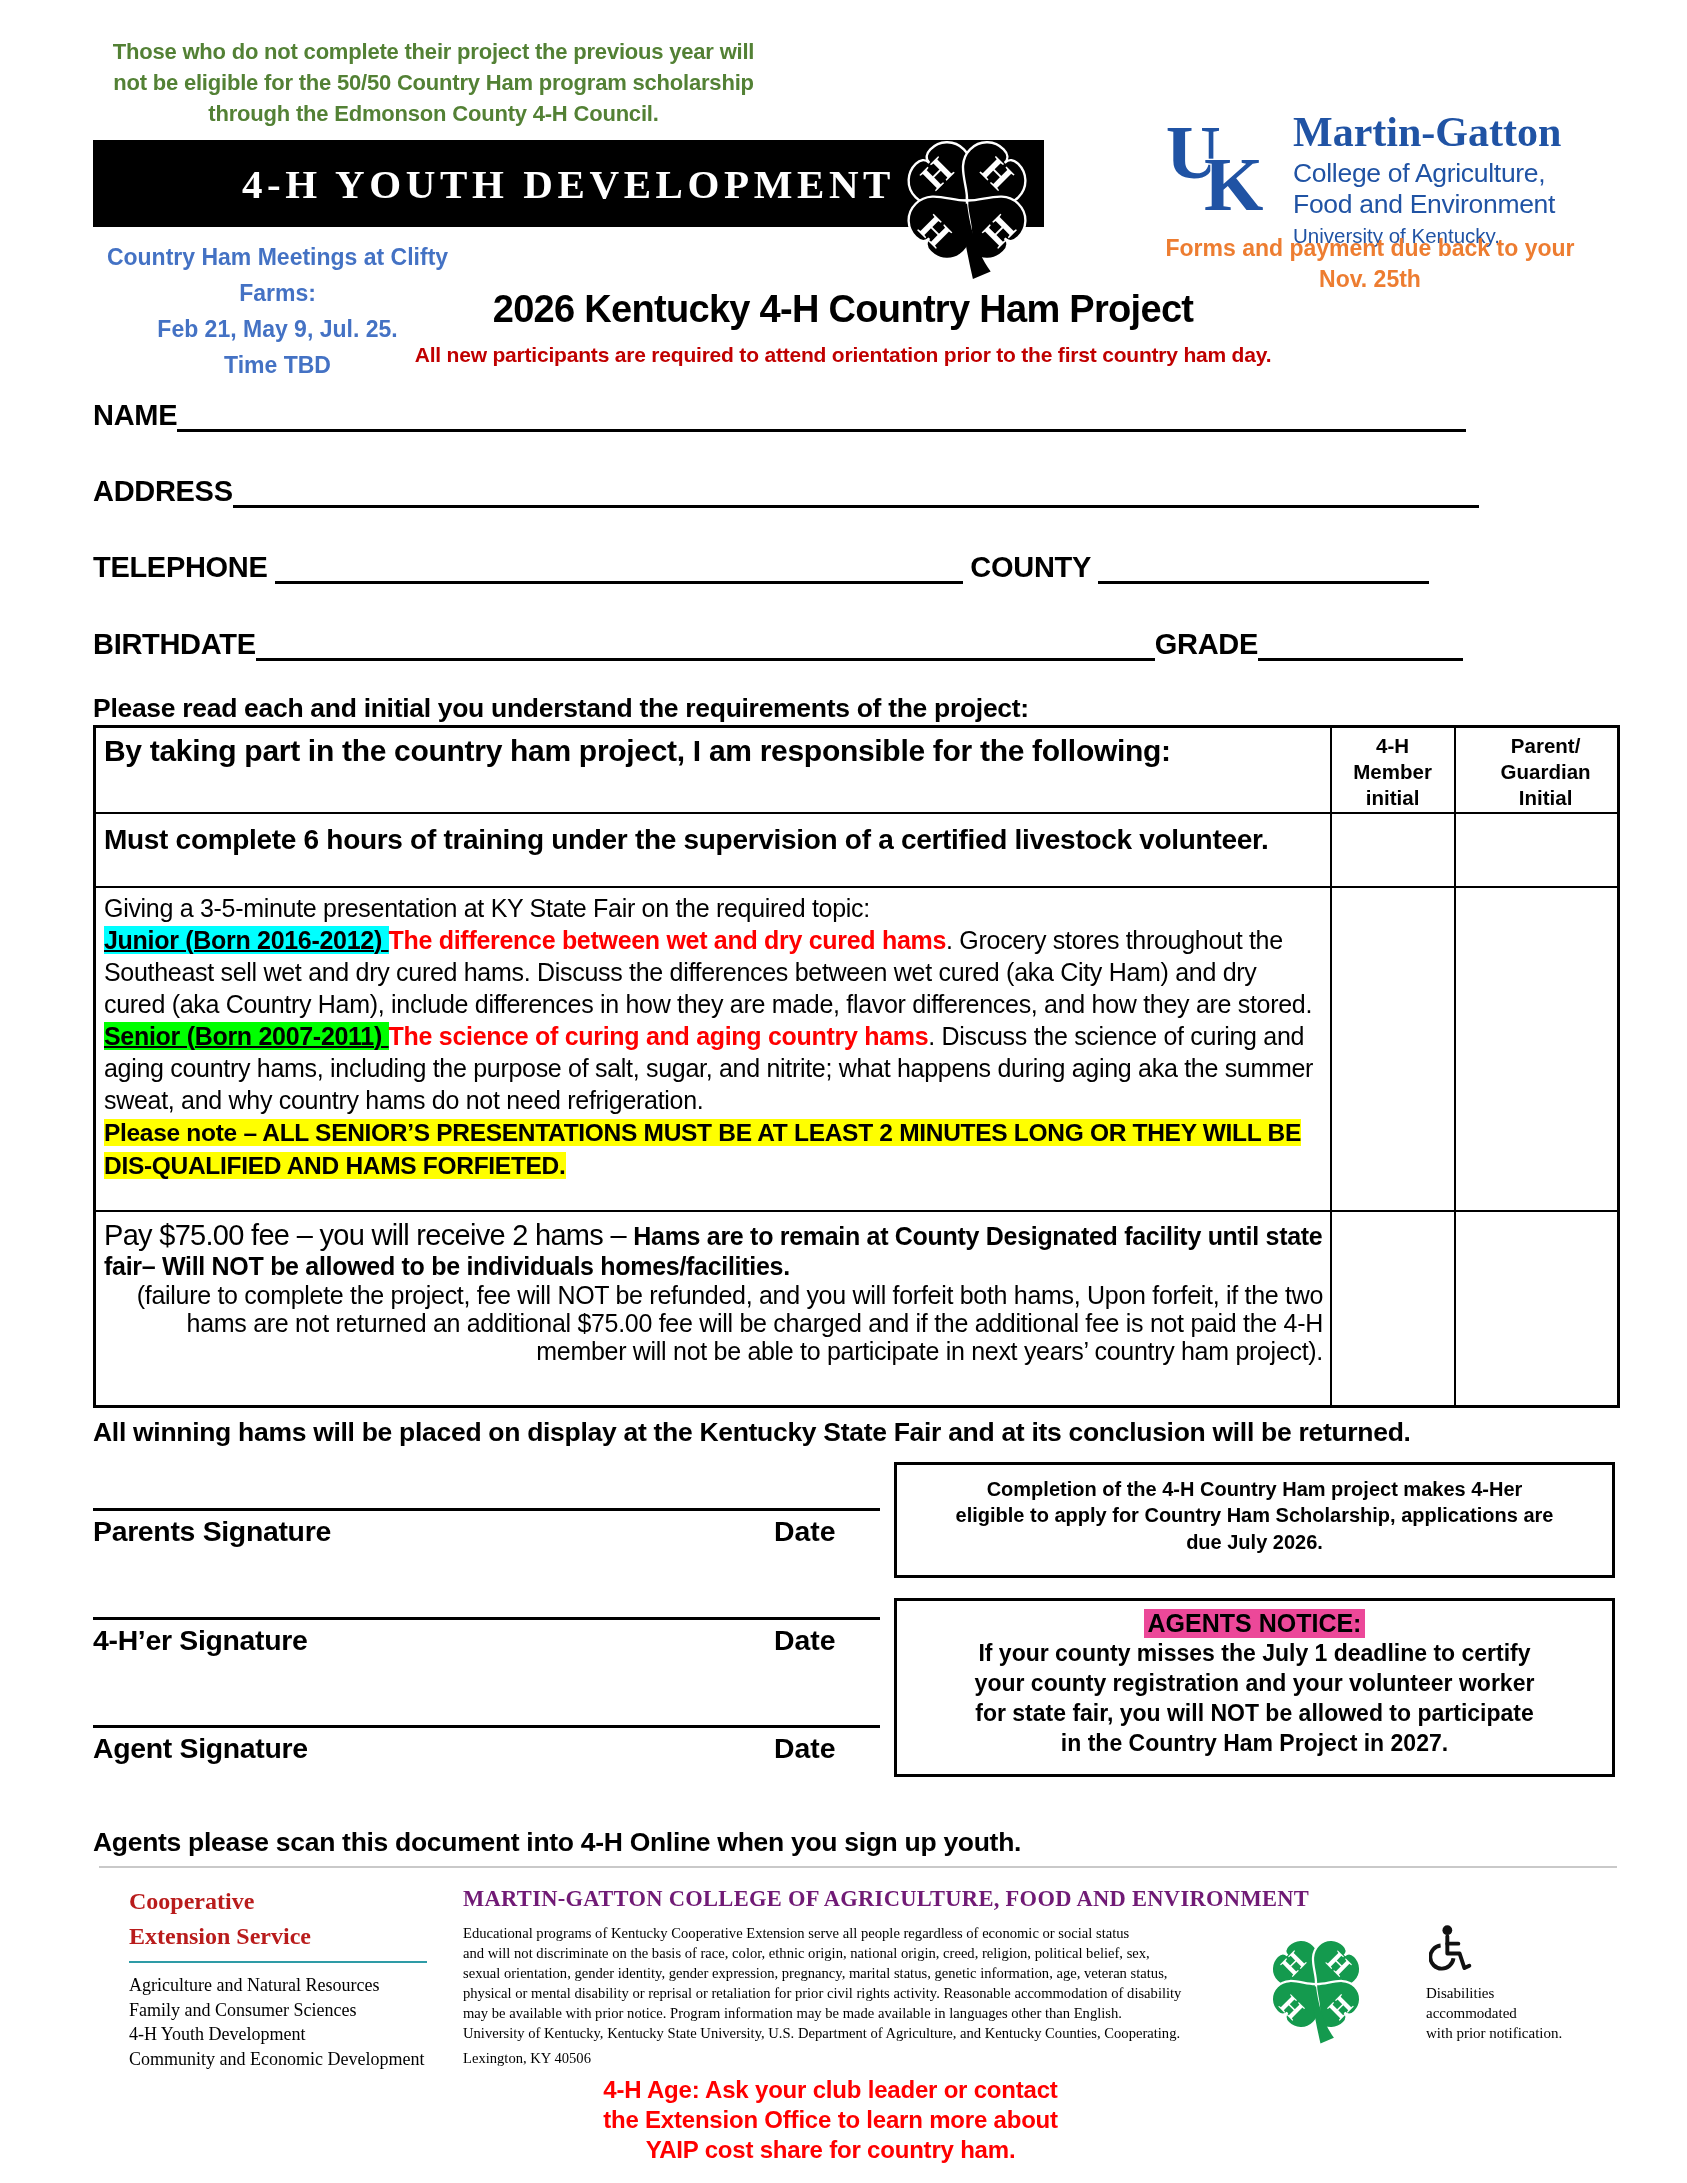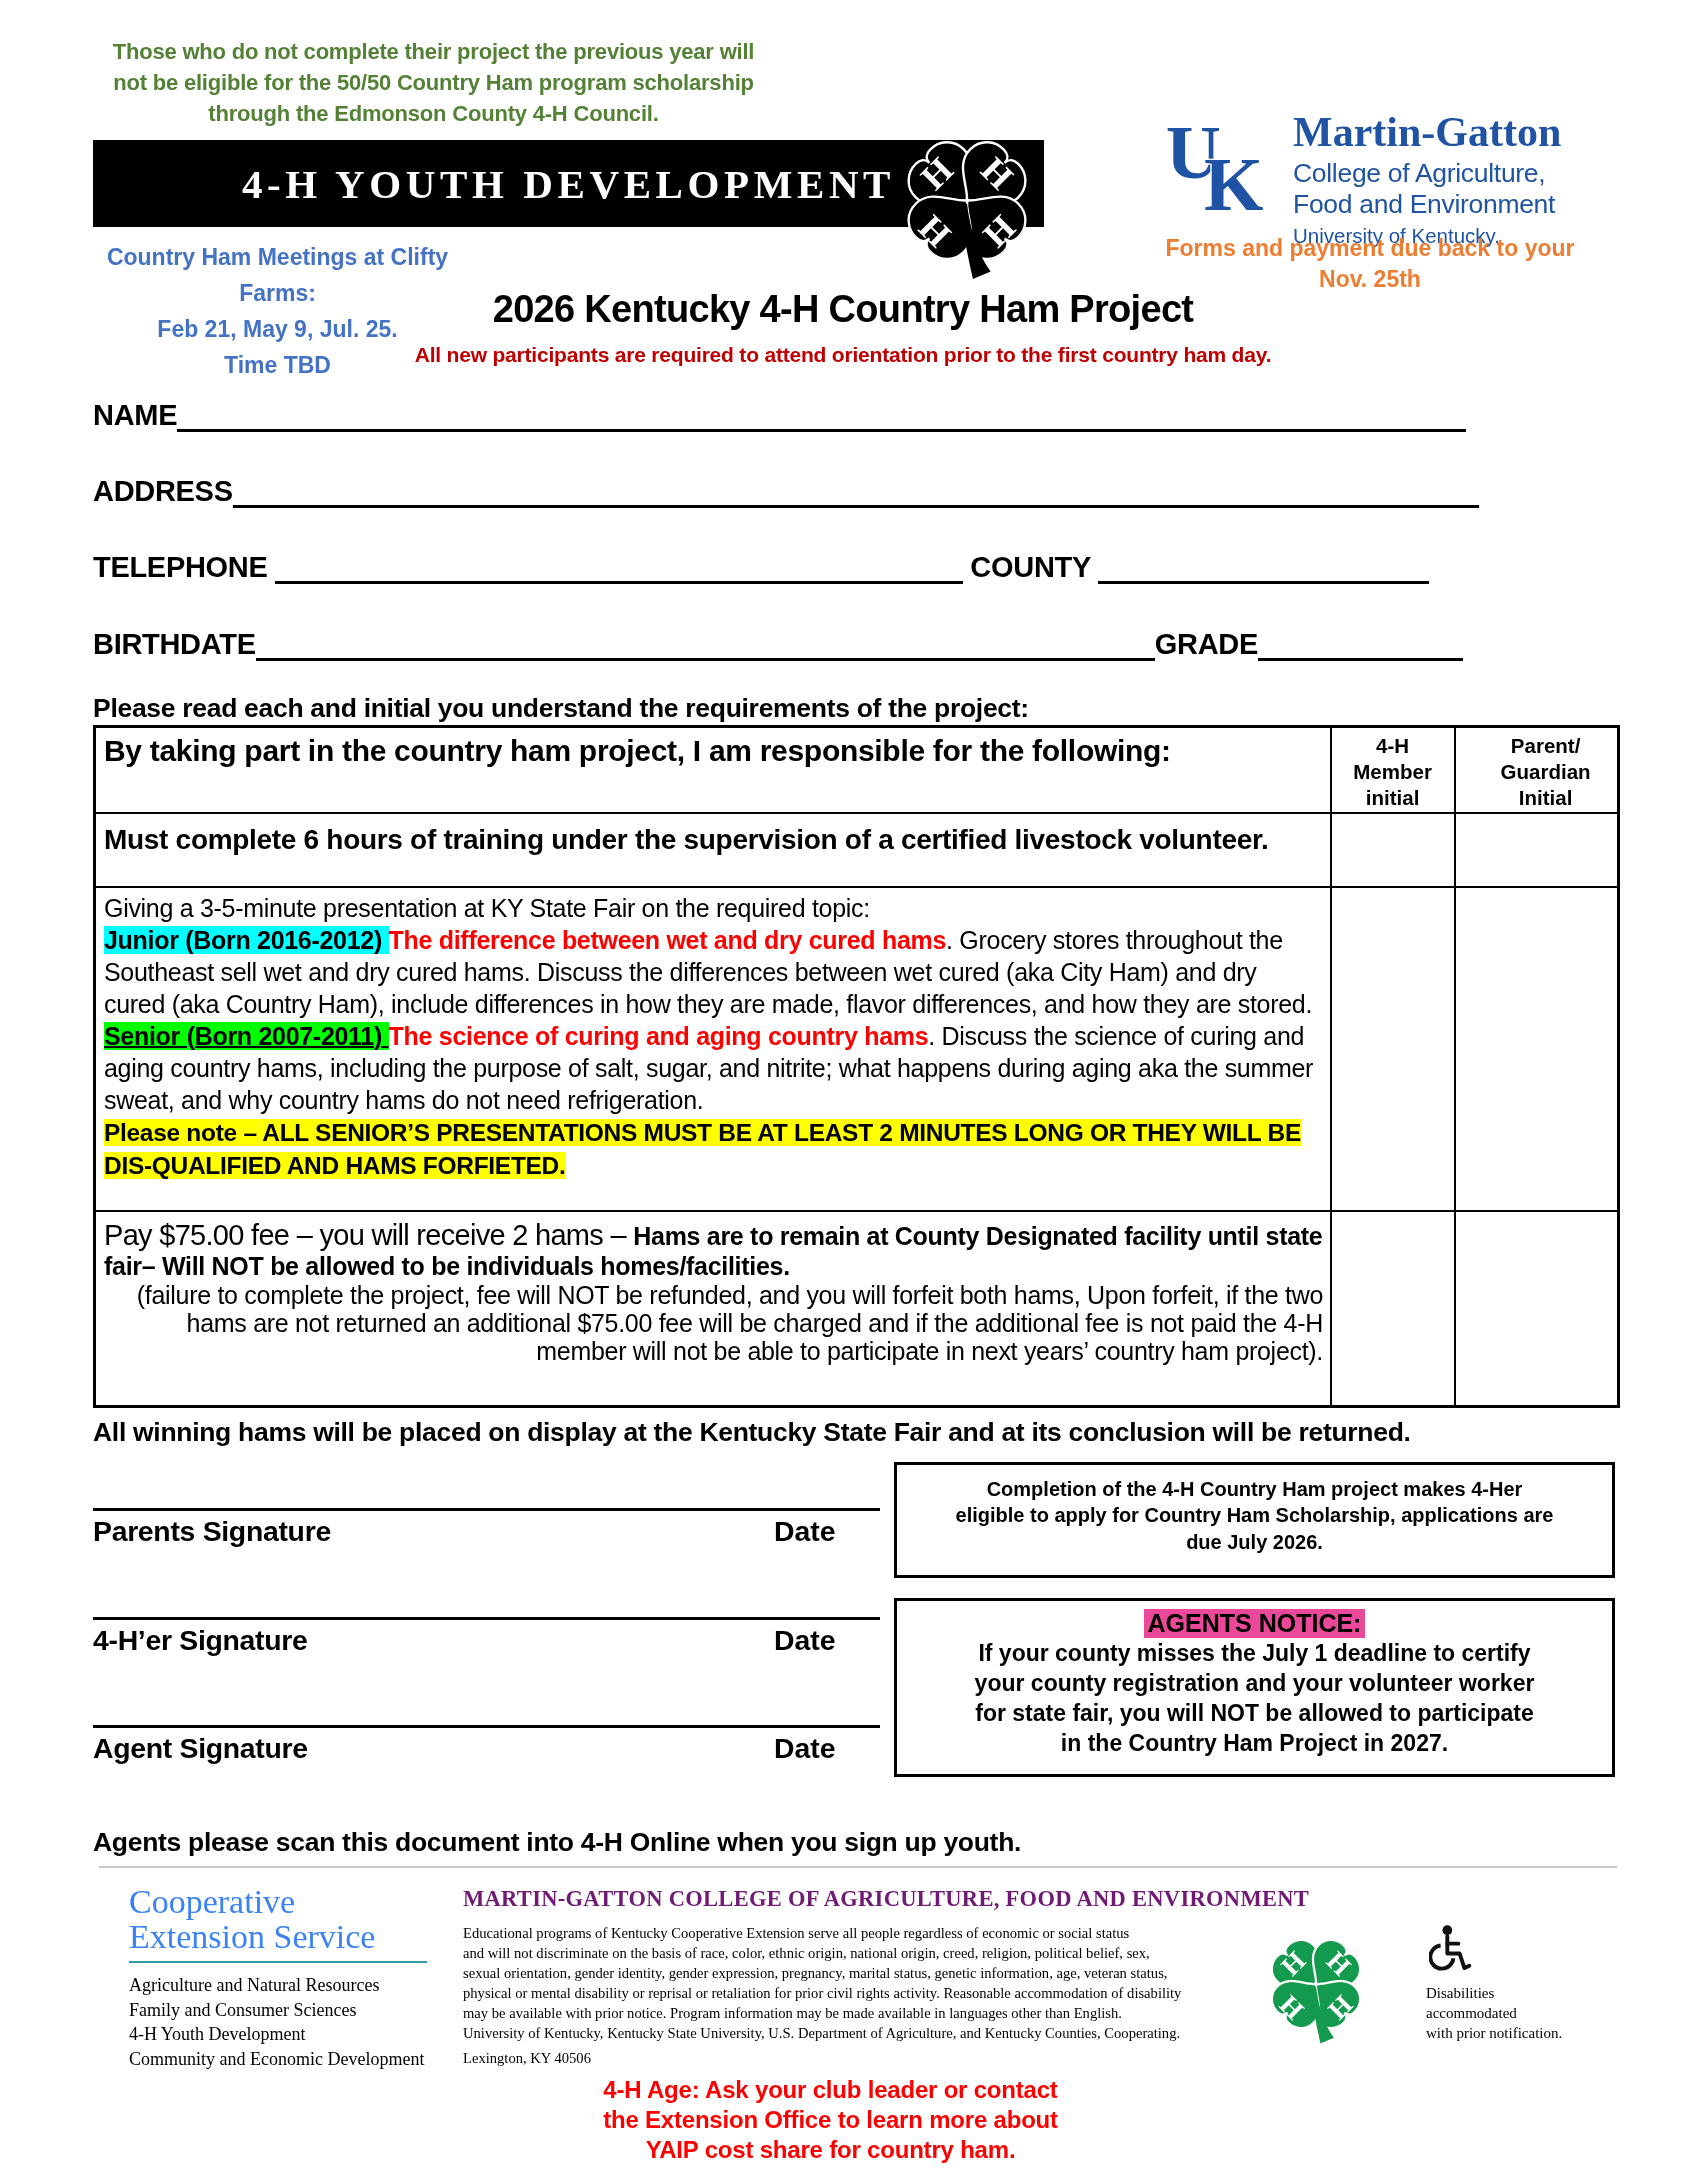--- a/index.html
+++ b/index.html
@@ -52,21 +52,21 @@
   table.req{position:absolute;left:93px;top:725px;width:1480px;border-collapse:collapse;
             table-layout:fixed;}
   table.req td{border:2.6px solid #000;vertical-align:top;}
   table.req{border:3.3px solid #000;}
   td.c1{width:1219px;padding:4px 6.6px 0 8px;}
   td.c2{width:120px;}  td.c3{width:140px;padding-left:20px;}
   .hdr-statement{font-weight:bold;font-size:30px;line-height:38px;letter-spacing:-0.3px;}
   .hdr-col{font-weight:bold;font-size:20.5px;line-height:26px;text-align:center;padding-top:4px;}
   .row-training{font-weight:bold;font-size:28px;line-height:36px;letter-spacing:-0.3px;padding-top:4px;}
   .row-pres{font-size:25px;line-height:32px;letter-spacing:-0.3px;}
-  .hl-cyan{background:#00FFFF;font-weight:bold;text-decoration-thickness:2px;margin-top:24px;}
+  .hl-cyan{background:#00FFFF;font-weight:bold;text-decoration:underline;text-decoration-thickness:2px;margin-top:24px;}
   .hl-green{background:#00FF00;font-weight:bold;text-decoration:underline;text-decoration-thickness:2px;}
   .red-topic{color:#FF0000;font-weight:bold;}
   .hl-yellow{background:#FFFF00;font-weight:bold;font-size:24.5px;}
   .fee-intro{font-size:29px;letter-spacing:-0.7px;}
   .fee-bold{font-weight:bold;font-size:25px;letter-spacing:-0.3px;}
   .fee-paren{font-size:25px;line-height:28px;letter-spacing:-0.3px;text-align:right;}
 
   .winning{left:93px;top:1417px;font-weight:bold;font-size:26.5px;letter-spacing:-0.3px;width:1522px;}
 
   
@@ -81,22 +81,22 @@
   .box2{left:894px;top:1598px;width:721px;height:179px;border:3.3px solid #000;
         box-sizing:border-box;text-align:center;padding-top:8px;}
   .box2 .head{display:inline-block;background:#ec4899;font-weight:bold;font-size:25px;padding:0 4px;}
   .box2 .bline{font-weight:bold;font-size:23px;line-height:30px;}
 
   .scan-note{left:93px;top:1827px;font-weight:bold;font-size:26.5px;letter-spacing:-0.3px;}
 
   .divider{left:99px;top:1866px;width:1518px;height:2px;background:#c9c9c9;}
 
   .ces{left:129px;top:1884px;}
-  .ces .big{font-family:"Liberation Serif", serif;font-weight:normal;font-size:34px;
-            line-height:35px;color:#3b82f6;}
+  .ces .big{font-family:"Liberation Serif", serif;font-weight:bold;font-size:24px;
+            line-height:35px;color:#b91c1c;}
   .ces .rule2{width:298px;height:2px;background:#2E9BA6;margin-top:6.6px;}
   .ces .depts{margin-top:10.6px;font-family:"Liberation Serif", serif;font-size:18px;line-height:24.5px;}
 
   .college-head{left:463px;top:1886px;width:1098px;font-family:"Liberation Serif", serif;
                 font-weight:bold;font-size:22.5px;color:#701a75;letter-spacing:0.3px;}
   .disclaimer{left:463px;top:1923px;width:820px;font-family:"Liberation Serif", serif;
               font-size:14.6px;line-height:20px;}
   .address{left:463px;top:2050px;font-family:"Liberation Serif", serif;font-size:14.6px;}
 
   .clover-green{left:1260px;top:1925px;}

